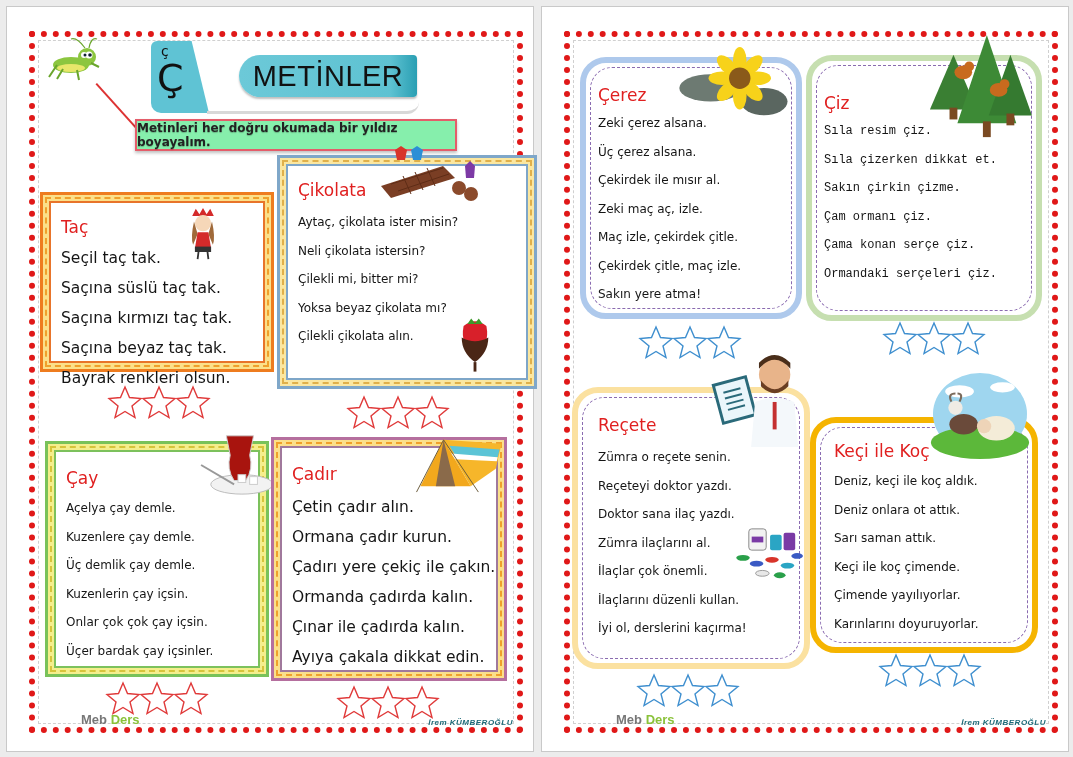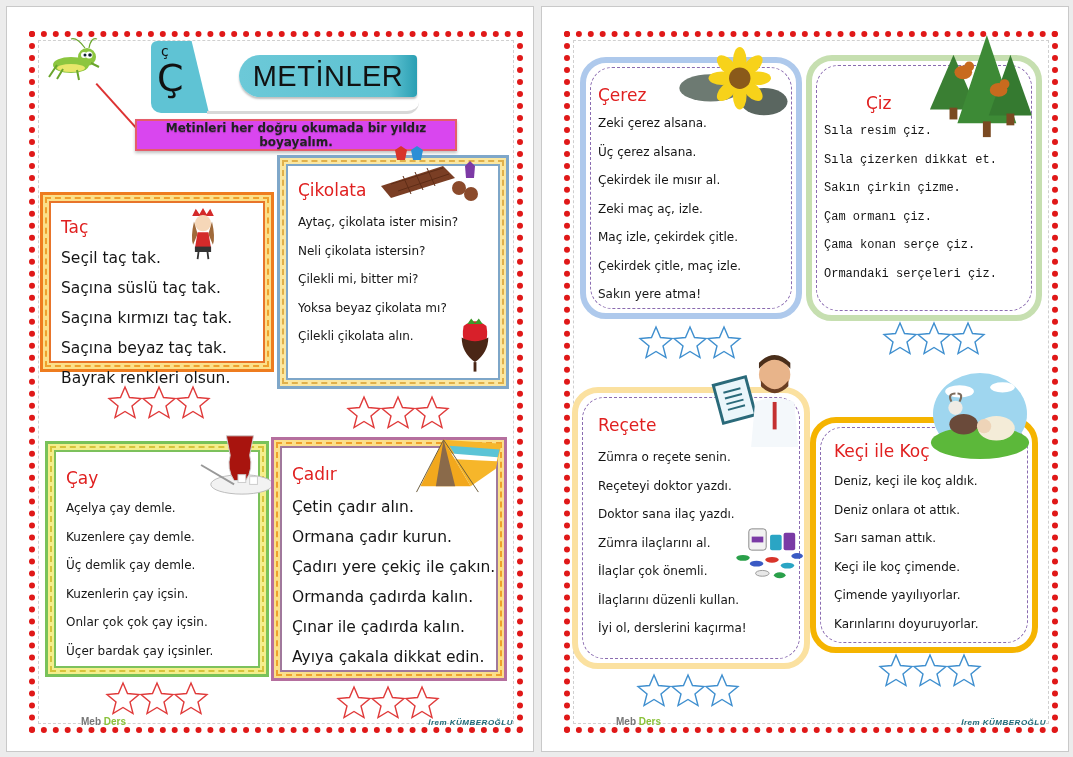--- a/index.html
+++ b/index.html
@@ -42,23 +42,23 @@
     border-radius:22px 4px 4px 22px; box-shadow:0 2px 2px rgba(0,0,0,0.25);
     display:flex; align-items:center; justify-content:center;
     font-family:"Liberation Sans", sans-serif; font-size:29px; color:#111; letter-spacing:0.5px;
   }
   .title-shelf {
     position:absolute; left:200px; top:90px; width:212px; height:14px;
     border-bottom:3px solid #d8d8d8; border-radius:0 0 12px 0;
   }
   .instruction {
     position:absolute; left:128px; top:112px; width:318px; height:28px;
-    border:2px solid #e45d6a; background:#d946ef; box-shadow:0 2px 3px rgba(0,0,0,0.25);
+    border:2px solid #e45d6a; background:#86efac; box-shadow:0 2px 3px rgba(0,0,0,0.25);
     display:flex; align-items:center; justify-content:center;
-    font-size:12px; font-weight:bold; color:#222; text-shadow:0 1px 1px rgba(0,0,0,0.25);text-align:center;
+    font-size:12px; font-weight:bold; color:#222; text-shadow:0 1px 1px rgba(0,0,0,0.25);
   }
 
   
   .card { position:absolute; box-sizing:border-box; }
   .card-inner { position:absolute; inset:6px; background:#fff; box-sizing:border-box; }
   .card-title {
     position:absolute; color:#e02020; font-size:17px; font-family:"DejaVu Sans", sans-serif;
   }
   .lines { position:absolute; margin:0; padding:0; list-style:none; }
   .lines li { font-size:15.5px; line-height:30px; white-space:nowrap; color:#151515; }
@@ -83,21 +83,21 @@
   .r-gold { border:6px solid #f5b400; }
 
   
   .stars { position:absolute; display:flex; gap:0; }
   .star { width:36px; height:34px; margin-right:-2px; }
 
   
   .pic { position:absolute; }
 
   .footer-left {
-    position:absolute; bottom:24px; font-size:10px; font-weight:bold; font-family:"Liberation Sans", sans-serif;text-align:right;
+    position:absolute; bottom:24px; font-size:13px; font-weight:bold; font-family:"Liberation Sans", sans-serif;text-align:right;
   }
   .footer-left .meb { color:#777; }
   .footer-left .ders { color:#8ac23a; }
   .footer-right {
     position:absolute; bottom:24px; font-size:8px; font-weight:bold; font-style:italic;
     color:#1c6a78; font-family:"Liberation Sans", sans-serif; letter-spacing:0.5px;
   }
 </style>
 </head>
 <body>
@@ -152,21 +152,21 @@
         <path d="M18 2 L22.5 12.5 L34 13.5 L25 21 L28 32.5 L18 26.5 L8 32.5 L11 21 L2 13.5 L13.5 12.5 Z" fill="#fff" stroke="#e03a3a" stroke-width="1.4"></path>
       </svg>
     <svg class="star" viewBox="0 0 36 34">
         <path d="M18 2 L22.5 12.5 L34 13.5 L25 21 L28 32.5 L18 26.5 L8 32.5 L11 21 L2 13.5 L13.5 12.5 Z" fill="#fff" stroke="#e03a3a" stroke-width="1.4"></path>
       </svg>
     <svg class="star" viewBox="0 0 36 34">
         <path d="M18 2 L22.5 12.5 L34 13.5 L25 21 L28 32.5 L18 26.5 L8 32.5 L11 21 L2 13.5 L13.5 12.5 Z" fill="#fff" stroke="#e03a3a" stroke-width="1.4"></path>
       </svg>
   </div>
 
-  <div class="card c-blue" style="left:270px;top:148px;width:232px;height:234px;padding-left:23px;">
+  <div class="card c-blue" style="left:270px;top:148px;width:260px;height:234px;padding-left:23px;">
     <div class="card-inner">
       <span class="card-title" style="left:10px;top:14px;">Çikolata</span>
       <ul class="lines tight" style="left:10px;top:42px;">
         <li>Aytaç, çikolata ister misin?</li>
         <li>Neli çikolata istersin?</li>
         <li>Çilekli mi, bitter mi?</li>
         <li>Yoksa beyaz çikolata mı?</li>
         <li>Çilekli çikolata alın.</li>
       </ul>
     </div>
@@ -306,21 +306,21 @@
       </svg>
     <svg class="star" viewBox="0 0 36 34">
         <path d="M18 2 L22.5 12.5 L34 13.5 L25 21 L28 32.5 L18 26.5 L8 32.5 L11 21 L2 13.5 L13.5 12.5 Z" fill="#fff" stroke="#3f8fcf" stroke-width="1.4"></path>
       </svg>
     <svg class="star" viewBox="0 0 36 34">
         <path d="M18 2 L22.5 12.5 L34 13.5 L25 21 L28 32.5 L18 26.5 L8 32.5 L11 21 L2 13.5 L13.5 12.5 Z" fill="#fff" stroke="#3f8fcf" stroke-width="1.4"></path>
       </svg>
   </div>
 
   <div class="r-card r-green" style="left:264px;top:48px;width:236px;height:266px;">
-    <span class="card-title" style="left:12px;top:32px;margin-left:42px;">Çiz</span>
+    <span class="card-title" style="left:12px;top:32px;">Çiz</span>
     <ul class="lines tight" style="left:12px;top:56px;font-family:Liberation Mono, monospace;">
       <li>Sıla resim çiz.</li>
       <li>Sıla çizerken dikkat et.</li>
       <li>Sakın çirkin çizme.</li>
       <li>Çam ormanı çiz.</li>
       <li>Çama konan serçe çiz.</li>
       <li>Ormandaki serçeleri çiz.</li>
     </ul>
   </div>
   <svg class="pic" viewBox="0 0 110 110" style="left:380px;top:28px;width:112px;height:108px;">

